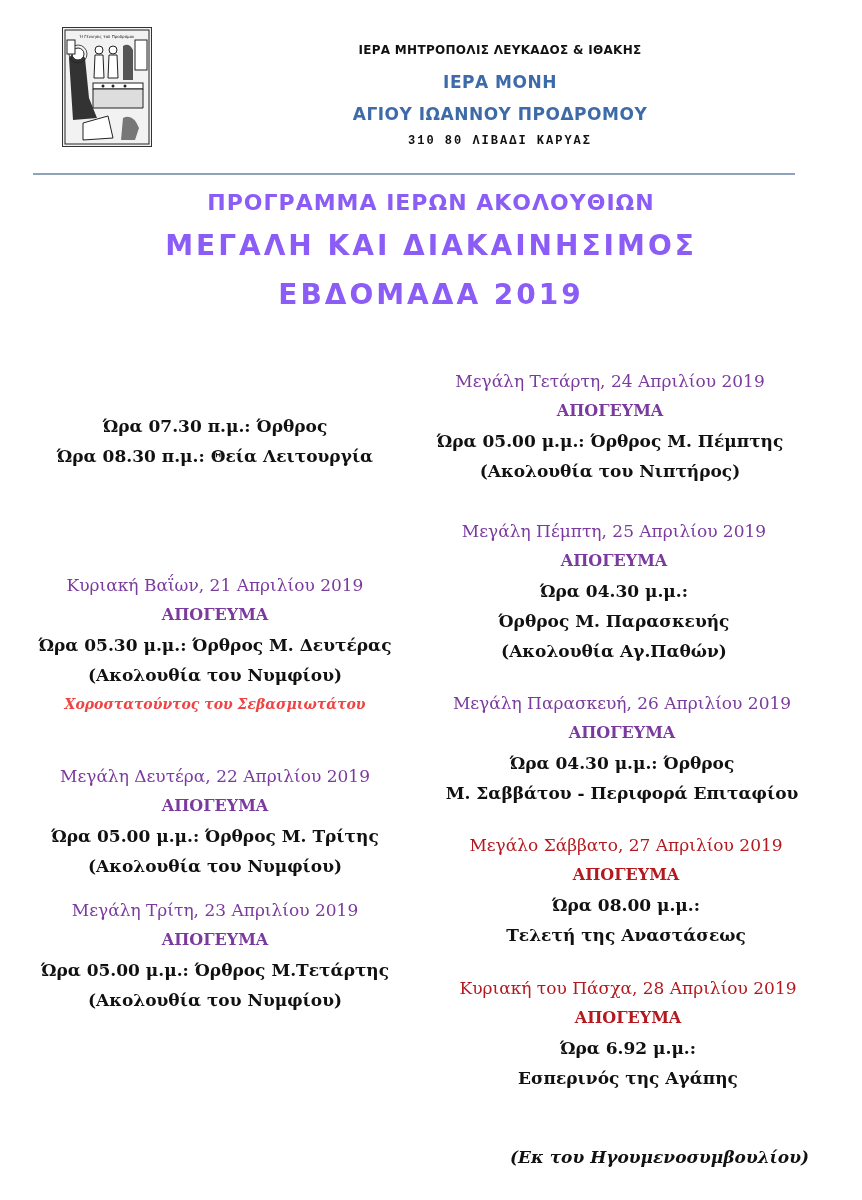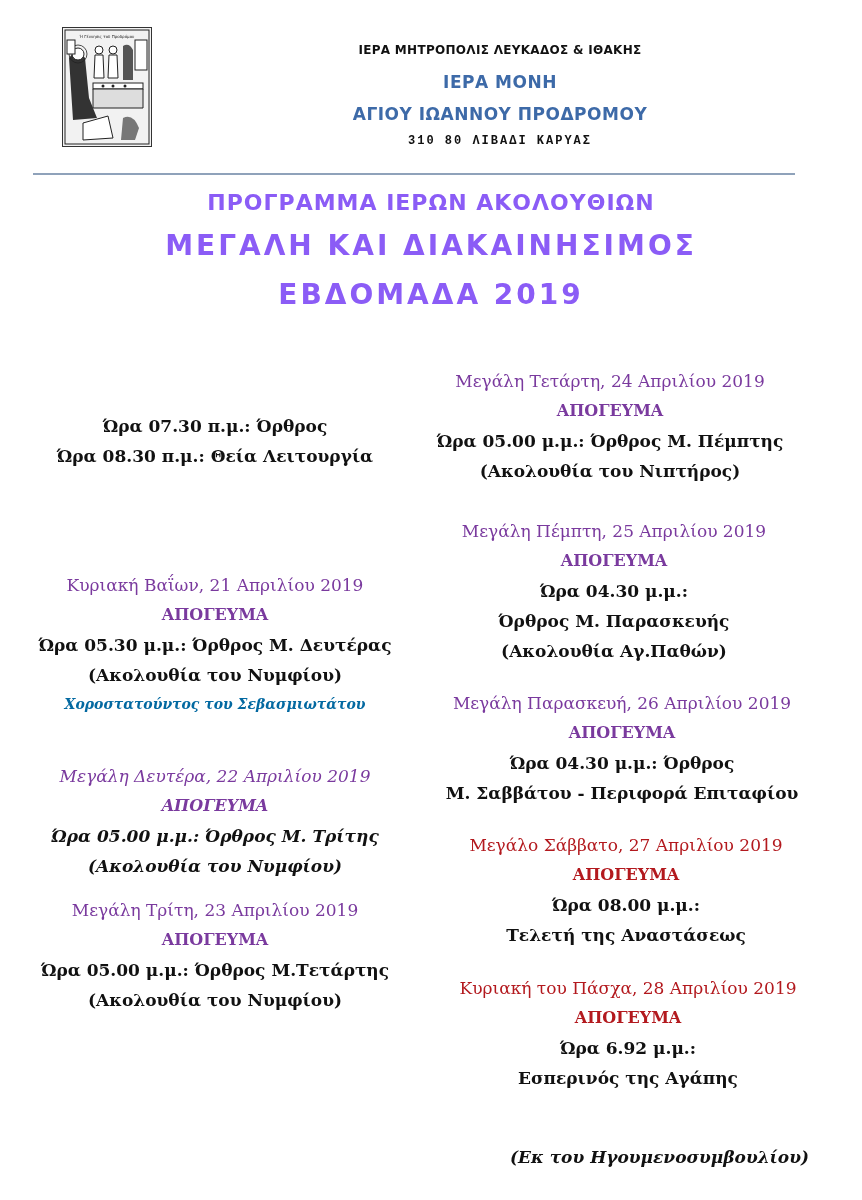--- a/index.html
+++ b/index.html
@@ -12,21 +12,21 @@
   .hdr4{top:134px;font-size:12px;color:#111;font-weight:bold;letter-spacing:2px;font-family:Liberation Mono, monospace;}
   .rule{position:absolute;left:33px;top:173px;width:762px;height:2px;background:#8fa2ba;}
   .title{position:absolute;left:0;width:862px;text-align:center;color:#8b5cf6;font-family:"DejaVu Sans",sans-serif;font-weight:bold;}
   .t1{top:190px;font-size:22px;letter-spacing:1px;}
   .t2{top:229px;font-size:28px;letter-spacing:3px;}
   .t3{top:278px;font-size:28px;letter-spacing:3px;}
   .block{position:absolute;text-align:center;font-family:"DejaVu Serif",serif;}
   .day{font-size:17px;line-height:30px;}
   .part{font-size:16px;font-weight:bold;line-height:30px;}
   .line{font-size:17px;font-weight:bold;color:#111;line-height:30px;}
-  .note{font-size:14px;font-style:italic;font-weight:bold;color:#0369a1;line-height:28px;}
+  .note{font-size:14px;font-style:italic;font-weight:bold;color:#ef4444;line-height:28px;}
   .purple{color:#7a3a9e;}
   .red{color:#b3191e;}
   .left{left:0;width:430px;}
   .right{left:410px;width:440px;}
   .footer{position:absolute;left:510px;top:1147px;font-size:17px;font-style:italic;font-weight:bold;color:#111;font-family:"DejaVu Serif",serif;}
 </style>
 </head>
 <body>
 
 <div class="icon-img">
@@ -76,21 +76,21 @@
 </div>
 
 <div class="block left" style="top:570px;">
   <div class="day purple">Κυριακή Βαΐων, 21 Απριλίου 2019</div>
   <div class="part purple">ΑΠΟΓΕΥΜΑ</div>
   <div class="line">Ώρα 05.30 μ.μ.: Όρθρος Μ. Δευτέρας</div>
   <div class="line">(Ακολουθία του Νυμφίου)</div>
   <div class="note">Χοροστατούντος του Σεβασμιωτάτου</div>
 </div>
 
-<div class="block left" style="top:761px;font-style:italic;">
+<div class="block left" style="top:761px;">
   <div class="day purple">Μεγάλη Δευτέρα, 22 Απριλίου 2019</div>
   <div class="part purple">ΑΠΟΓΕΥΜΑ</div>
   <div class="line">Ώρα 05.00 μ.μ.: Όρθρος Μ. Τρίτης</div>
   <div class="line">(Ακολουθία του Νυμφίου)</div>
 </div>
 
 <div class="block left" style="top:895px;">
   <div class="day purple">Μεγάλη Τρίτη, 23 Απριλίου 2019</div>
   <div class="part purple">ΑΠΟΓΕΥΜΑ</div>
   <div class="line">Ώρα 05.00 μ.μ.: Όρθρος Μ.Τετάρτης</div>

